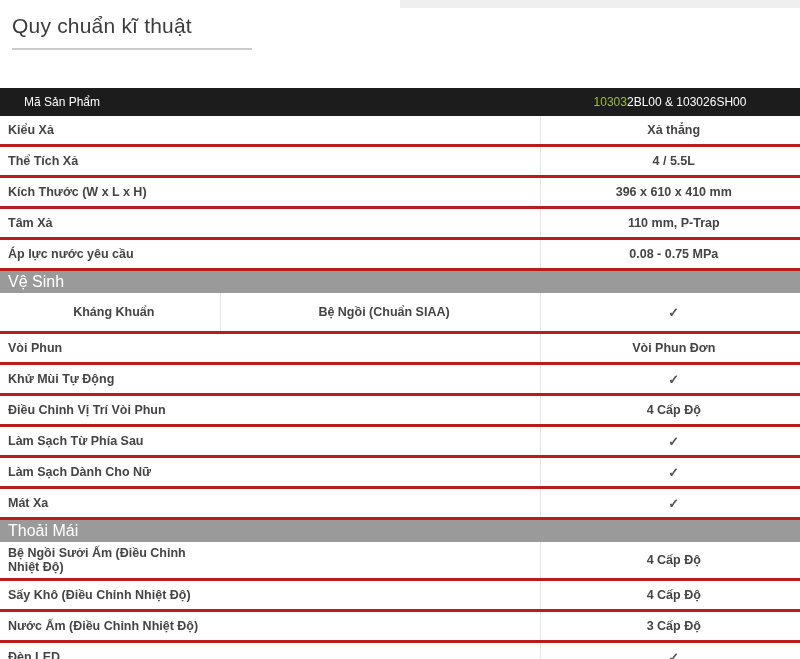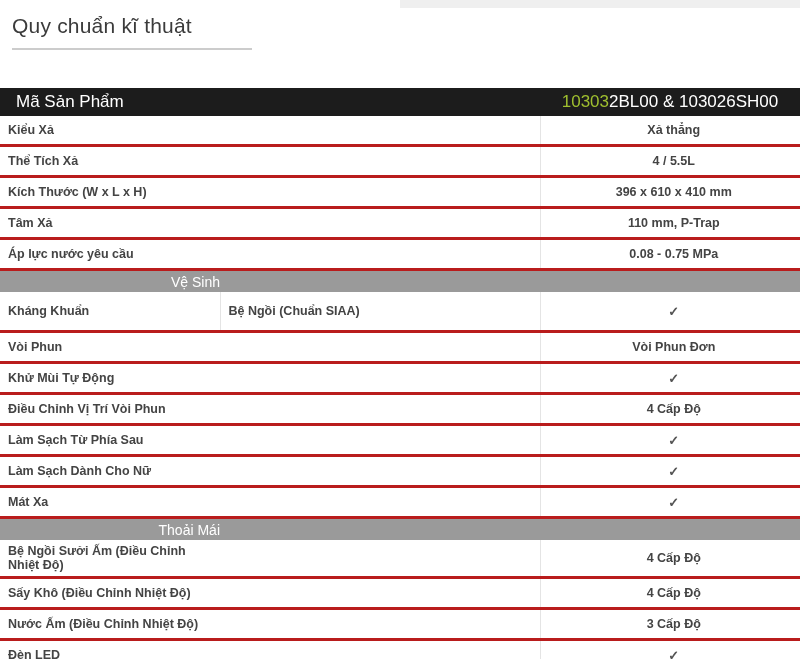--- a/index.html
+++ b/index.html
@@ -53,36 +53,35 @@
     vertical-align: middle;
   }
   .col-a { width: 220px; }
   .col-b { width: 320px; }
   .col-c { width: 260px; }
 
   tr.header-row td {
     background: #1c1c1c;
     color: #ffffff;
     height: 22px;
-    padding: 3px 0 3px 16px;
-    font-size: 17px;
+    padding: 3px 0 3px 24px;
+    font-size: 12px;
   }
   tr.header-row td.val {
     text-align: center;
     padding-left: 0;
   }
   .code-hl { color: #9fbf2f; }
 
   tr.section-row td {
     background: #9a9a9a;
     color: #ffffff;
     height: 17px;
     padding: 2px 0 2px 8px;
-    font-size: 14px;
-    text-align: right;
+    font-size: 16px;
   }
   tr.section-row td.filler {
     background: #9a9a9a;
   }
 
   tr.data-row td {
     border-bottom: 3px solid #b91c1c;
     height: 20px;
     padding: 4px 0 4px 8px;
     color: #444444;
@@ -95,21 +94,21 @@
   tr.data-row td.val {
     text-align: center;
     padding-left: 7px;
     color: #444444;
     border-left: 1px solid #e4e4e4;
   }
   .check {
     font-size: 13px;
     color: #555555;
   }
-  tr.tall td { height: 30px; }
+  tr.tall td { height: 30px; text-align: center; }
 </style>
 </head>
 <body>
 
 <div class="top-strip"></div>
 
 <div class="page-title-wrap">
   <h1 class="page-title">Quy chuẩn kĩ thuật</h1>
 </div>
 <div class="title-rule"></div>

